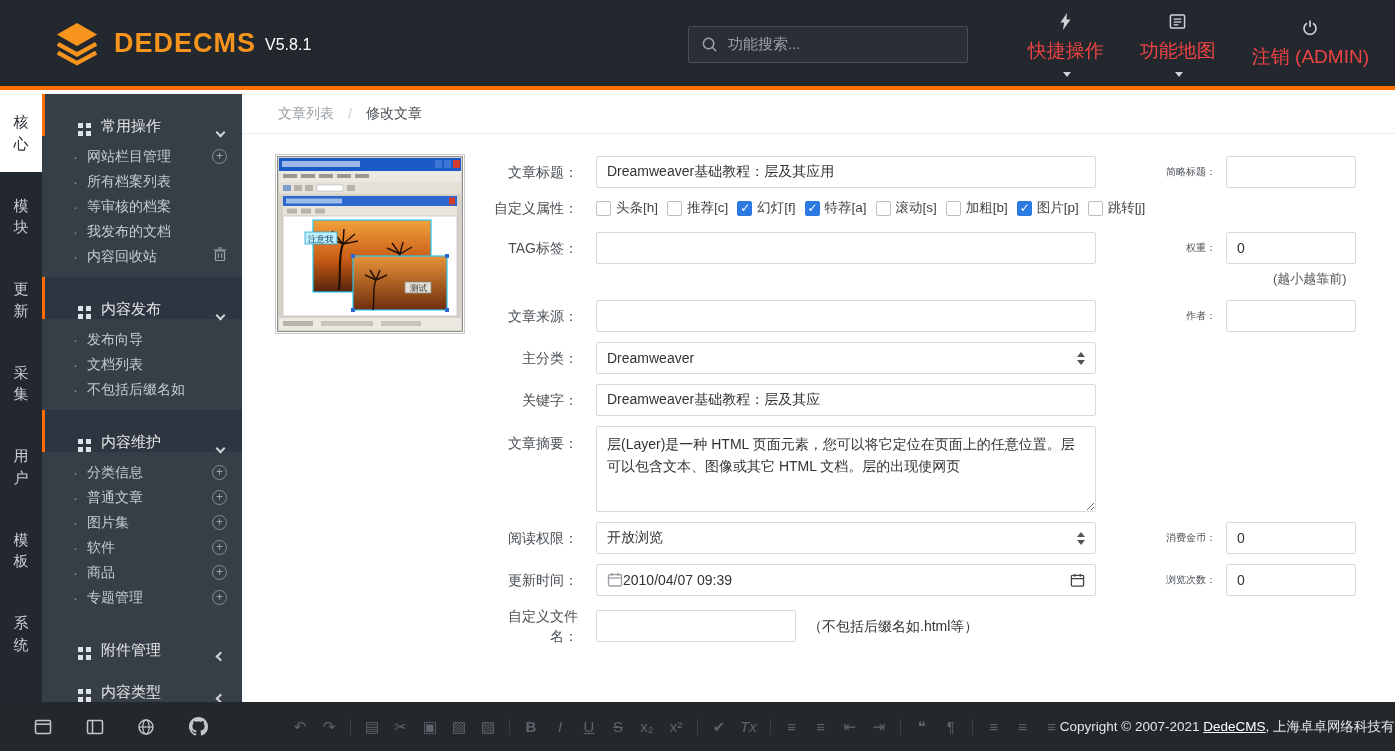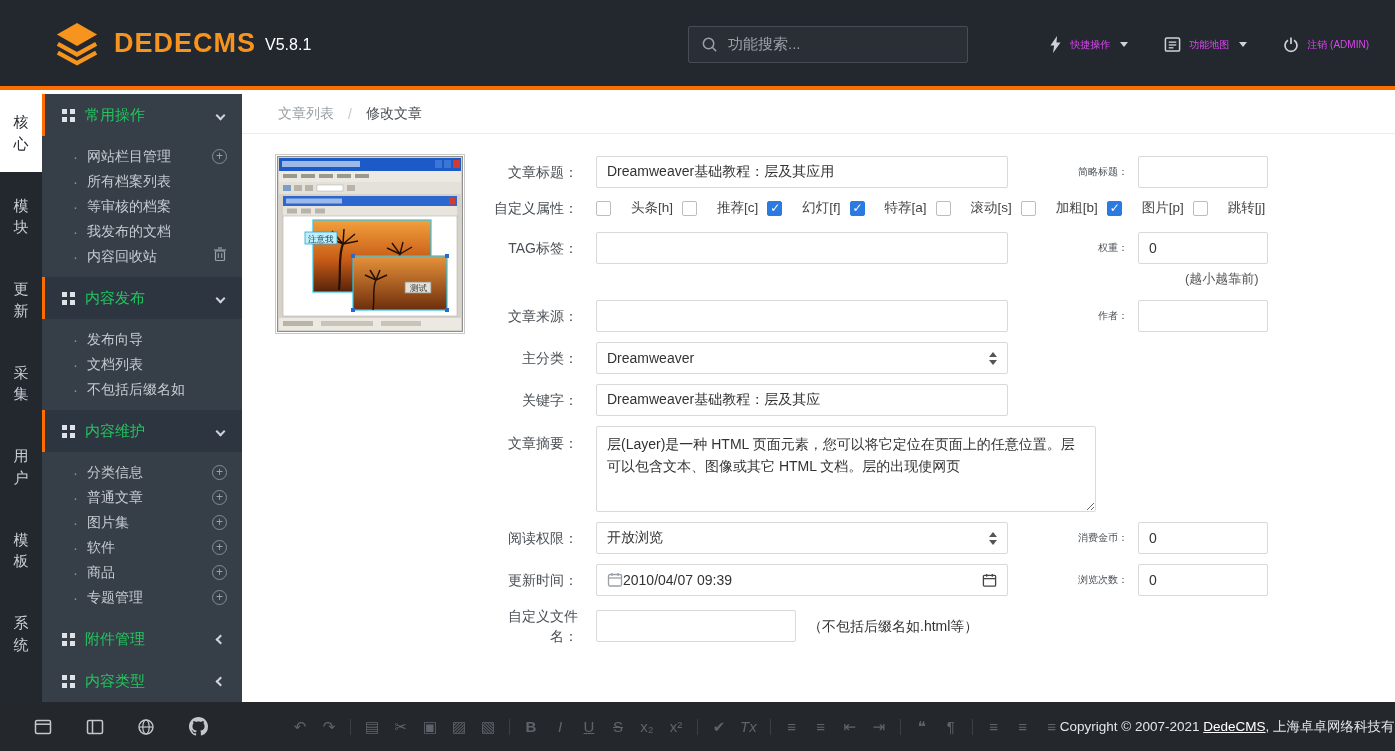--- a/index.html
+++ b/index.html
@@ -8,33 +8,33 @@
   #app { position:relative; width:1395px; height:751px; overflow:hidden; background:#fff; }
 
   
   .header { position:absolute; top:0; left:0; right:0; height:90px; background:#23272e; border-bottom:4px solid #ff6c00; }
   .logo-wrap { position:absolute; left:54px; top:20px; display:flex; align-items:center; }
   .brand { color:#f7941d; font-size:27px; font-weight:bold; letter-spacing:1px; margin-left:14px; }
   .version { color:#fff; font-size:16px; margin-left:9px; margin-top:4px; }
   .search { position:absolute; left:688px; top:26px; width:280px; height:37px; background:#2a2f36; border:1px solid #474d55; border-radius:2px; display:flex; align-items:center; padding:0 12px; }
   .search .ph { color:#9aa0a7; font-size:15px; margin-left:10px; }
   .hmenu { position:absolute; right:26px; top:26px; height:37px; display:flex; align-items:center; gap:36px; }
-  .hmenu-item { display:flex; align-items:center; color:#d946ef; font-size:10px; cursor:pointer; gap:8px; }
+  .hmenu-item { display:flex; align-items:center; color:#ef4444; font-size:19px; cursor:pointer; gap:8px;flex-direction:column; }
   .caret { width:0; height:0; border-left:4px solid transparent; border-right:4px solid transparent; border-top:5px solid #cfd3d8; margin-left:2px; }
 
   
   .rail { position:absolute; left:0; top:94px; bottom:49px; width:42px; background:#23272e; }
   .rail-item { width:42px; text-align:center; padding:9px 0; cursor:pointer; margin-bottom:6px; }
   .rail-item span { display:block; width:16px; margin:8px auto; word-break:break-all; font-size:15px; line-height:1.45; color:#c9ced4; }
   .rail-item.active { background:#fff; }
   .rail-item.active span { color:#23272e; }
 
   
   .sidebar { position:absolute; left:42px; top:94px; bottom:49px; width:200px; background:#363e48; overflow:hidden; }
-  .shead { height:42px; display:flex; align-items:center; padding-left:17px; color:#22c55e; font-size:15px; cursor:pointer; border-left:3px solid transparent; }
+  .shead { height:42px; display:flex; align-items:flex-end; padding-left:33px; color:#e5e5e5; font-size:15px; cursor:pointer; border-left:3px solid transparent; }
   .shead.open { border-left-color:#ff6c00; }
   .shead.dark { background:#2d3540; }
   .grid-icon { width:5px; height:5px; background:#dfe3e8; box-shadow:8px 0 #dfe3e8, 0 8px #dfe3e8, 8px 8px #dfe3e8; margin-right:18px; margin-bottom:8px; flex:none; }
   .chev { width:7px; height:7px; border-right:2px solid #cfd4da; border-bottom:2px solid #cfd4da; margin-left:auto; margin-right:18px; flex:none; }
   .chev.down { transform:rotate(45deg); }
   .chev.left { transform:rotate(135deg); }
   .sitem { height:25px; display:flex; align-items:center; padding-left:31px; cursor:pointer; }
   .sitem::before { content:"·"; color:#8b929a; margin-right:9px; font-size:15px; }
   .sitem .lbl { color:#c6cbd1; font-size:14px; }
   .plus-ic { width:15px; height:15px; border:1px solid #848c95; border-radius:50%; color:#9aa1a9; font-size:12px; line-height:12px; text-align:center; margin-left:auto; margin-right:15px; flex:none; }
@@ -51,28 +51,28 @@
 
   .thumb { position:absolute; left:33px; top:20px; width:190px; height:180px; border:1px solid #c9c9c9; padding:1px; background:#fff; }
 
   .frow { display:flex; align-items:center; margin:0 0 10px 240px; }
   .frow.top { align-items:flex-start; }
   .flabel { width:96px; flex:none; text-align:right; color:#4a5056; font-size:14px; line-height:20px; }
   .fctrl { margin-left:18px; }
   .rlabel { width:110px; flex:none; text-align:right; color:#4a5056; font-size:10px; margin-left:10px; line-height:20px; }
   .rctrl { margin-left:10px; }
   .fin { height:32px; border:1px solid #d9d9d9; border-radius:2px; padding:0 10px; font-size:14px; color:#333; font-family:inherit; background:#fff; }
-  .w500 { width:412px; }
+  .w500 { width:500px; }
   .w200 { width:200px; }
   .w130 { width:130px; }
   .fnote { color:#555; font-size:13px; margin-top:6px;margin-left:47px; }
   .inline-note { color:#333; font-size:14px; margin-left:12px; line-height:32px; }
 
   .chkrow { display:flex; align-items:center; gap:9px; margin-left:18px; }
-  .chk { display:flex; align-items:center; gap:20px; cursor:pointer; }
+  .chk { display:flex; align-items:center; gap:5px; cursor:pointer; }
   .chk-box { width:15px; height:15px; border:1px solid #b9bec4; border-radius:2px; background:#fff; flex:none; position:relative; }
   .chk-box.on { background:#2a7ae2; border-color:#2a7ae2; }
   .chk-box.on::after { content:"✓"; position:absolute; left:2px; top:-1px; color:#fff; font-size:12px; font-weight:bold; }
   .chk .t { font-size:13.5px; color:#444; }
 
   .fselect { height:32px; border:1px solid #d9d9d9; border-radius:2px; padding:0 10px; display:flex; align-items:center; cursor:pointer; background:#fff; }
   .fselect .val { font-size:14px; color:#333; }
   .sarr { margin-left:auto; display:flex; flex-direction:column; gap:3px; }
   .tri-up { width:0; height:0; border-left:4px solid transparent; border-right:4px solid transparent; border-bottom:5px solid #555; }
   .tri-dn { width:0; height:0; border-left:4px solid transparent; border-right:4px solid transparent; border-top:5px solid #555; }

